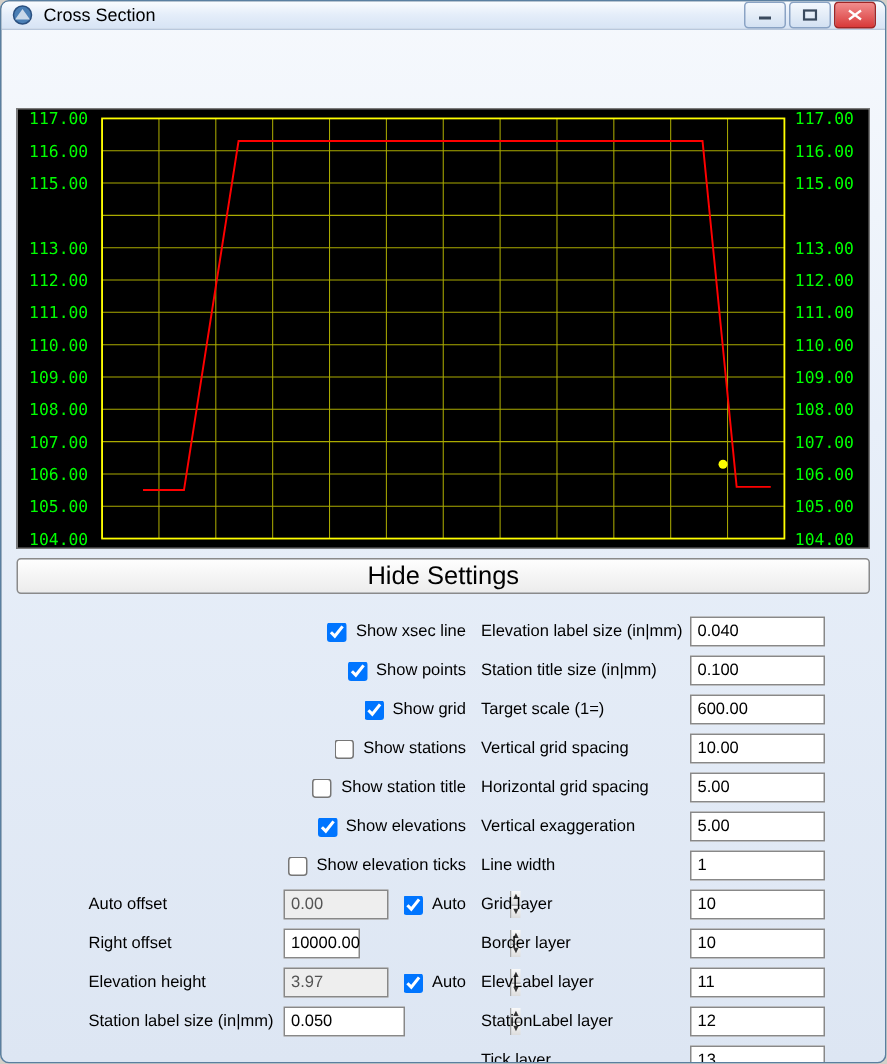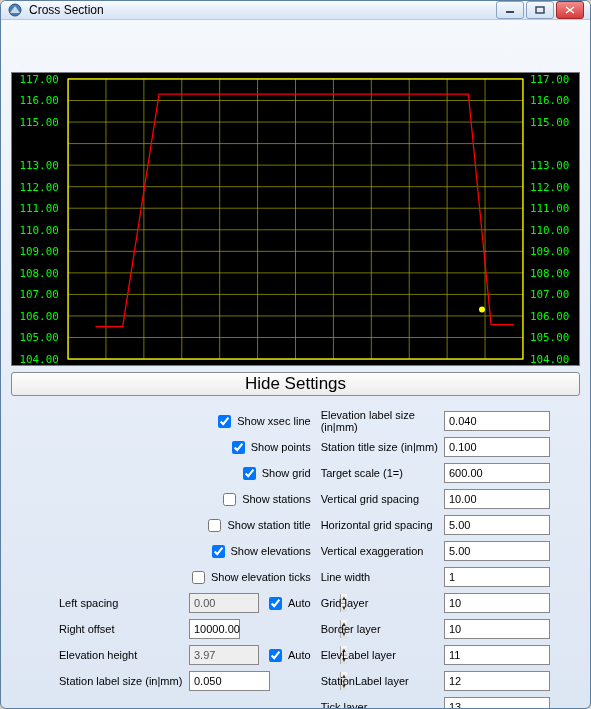--- a/index.html
+++ b/index.html
@@ -94,21 +94,21 @@
     display: flex;
     align-items: center;
     justify-content: flex-end;
   }
   .chk {
     width: 13px; height: 13px;
     margin-right: 6px;
   }
   .lbl { flex: 1; }
   .spin-wrap {
-    width: 106px;
+    width: 90px;
     height: 20px;
     display: flex;
     border: 1px solid #888;
     background: #fff;
   }
   .spin-wrap input {
     flex: 1;
     border: none;
     outline: none;
     font-size: 11px;
@@ -267,21 +267,21 @@
         <div class="row">
           <input type="checkbox" class="chk" checked="" style="">
           <span>Show elevations</span>
         </div>
         <div class="row">
           <input type="checkbox" class="chk" style="">
           <span>Show elevation ticks</span>
         </div>
 
         <div class="left-field-row">
-          <span class="lbl2">Left spacing</span>
+          <span class="lbl2">Auto offset</span>
           <div class="spin-wrap" style="width:70px;background:#eee">
             <input disabled="" value="0.00" style="">
             <div class="spin-btns">
                 <span>▲</span>
                 <span>▼</span>
               </div>
           </div>
           <div class="auto-chk">
             <input type="checkbox" checked="" style="">
             <span>Auto</span>

